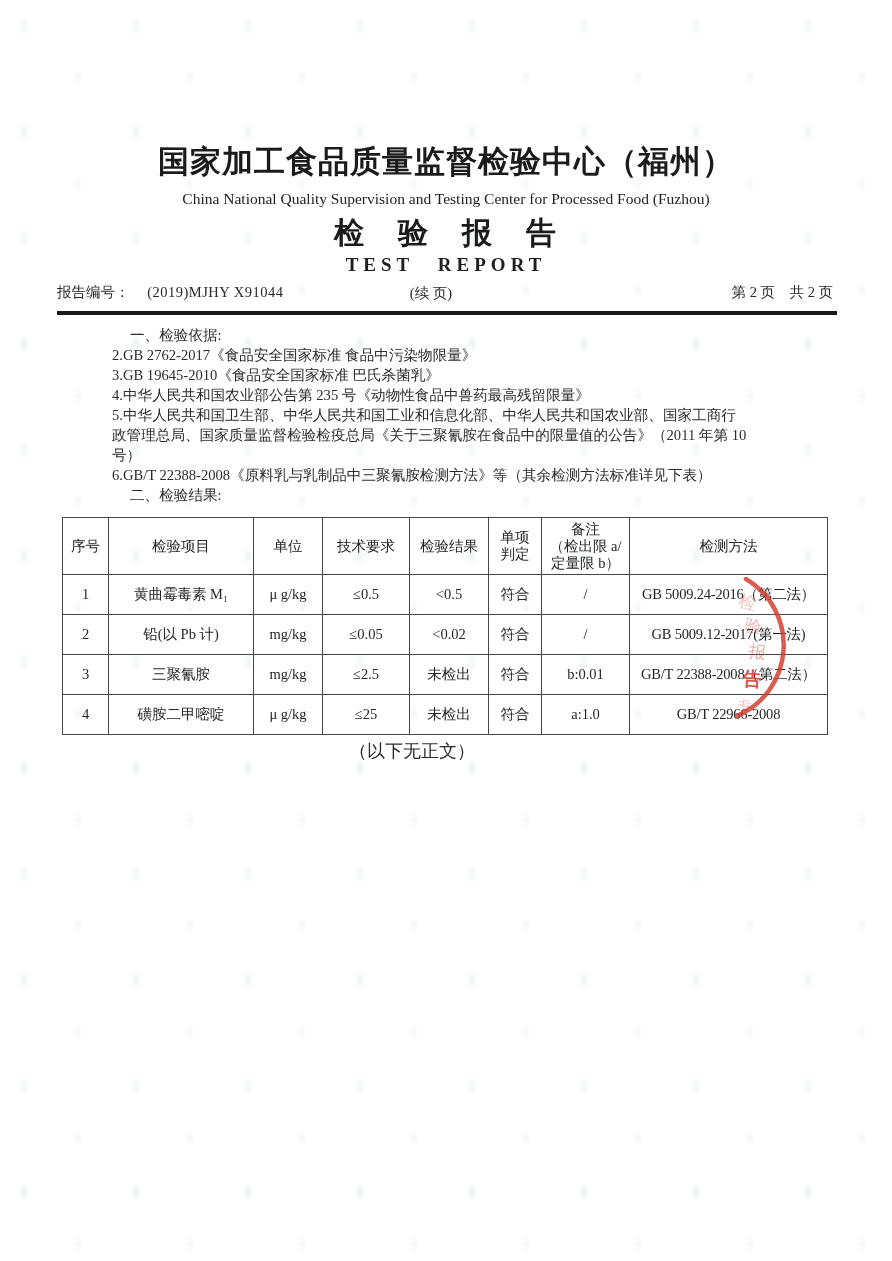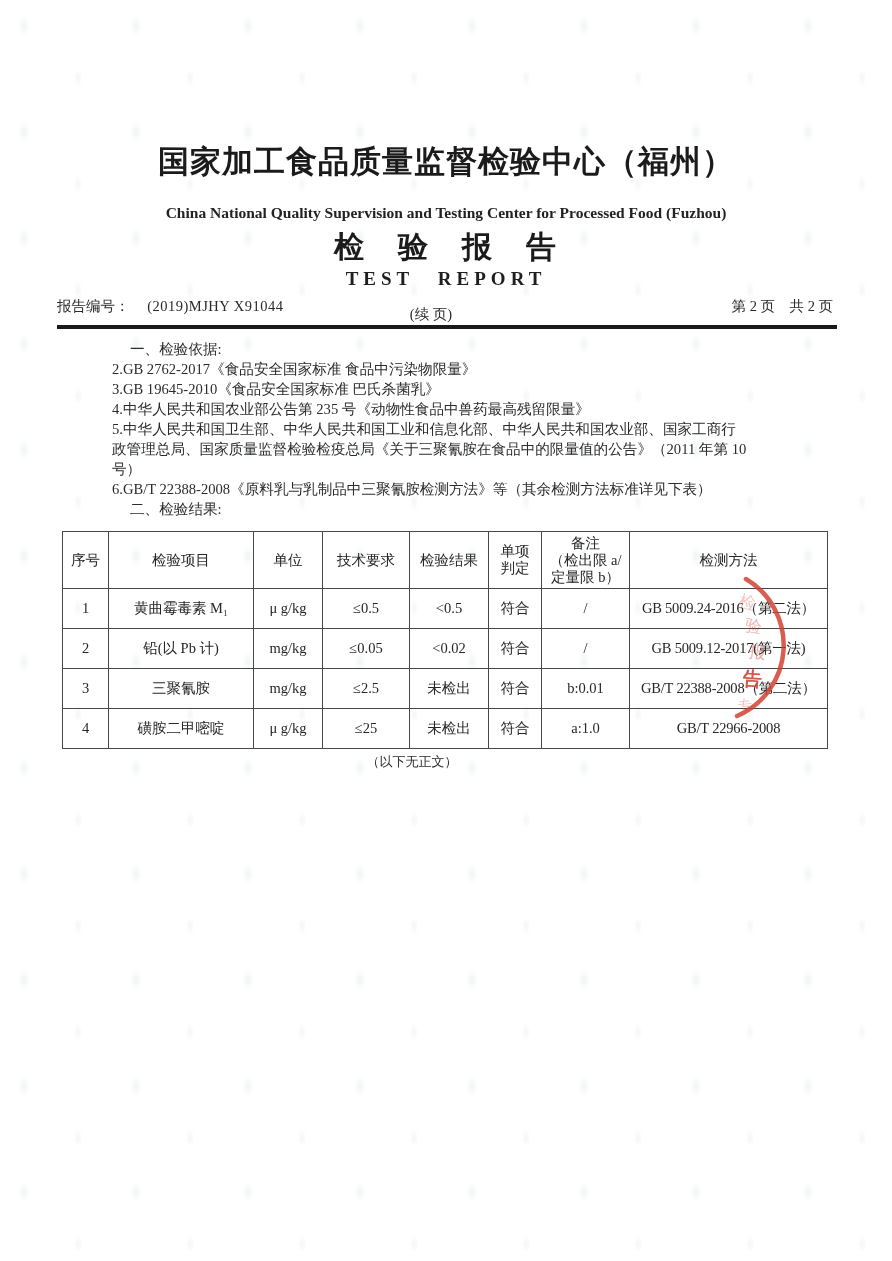--- a/index.html
+++ b/index.html
@@ -12,27 +12,27 @@
     background-image:
       radial-gradient(ellipse 9px 15px at 24px 26px, #f0f4f5 0%, rgba(255,255,255,0) 70%),
       radial-gradient(ellipse 7px 12px at 78px 78px, #f3f6f7 0%, rgba(255,255,255,0) 70%);
     background-size:112px 106px;
     font-family:"Liberation Serif","DejaVu Serif",serif;
     color:#262626;
     overflow:hidden;
   }
   .header { padding-top:141px; text-align:center; }
   .title-cn { font-size:31px; font-weight:700; letter-spacing:1px; color:#1b1b1b; }
-  .title-en { font-size:15.5px; font-weight:700; margin-top:21px; color:#222; }
+  .title-en { font-size:15.5px; font-weight:400; margin-top:7px; color:#222; }
   .report-title-cn { font-size:30px; font-weight:700; margin-top:5px; letter-spacing:2px; color:#1b1b1b;text-align:center; }
   .report-title-en { font-size:19px; font-weight:700; letter-spacing:5px; margin-top:-2px; color:#1f1f1f; }
   .meta { position:relative; margin:5px 57px 8px 57px; font-size:14.5px; height:20px; color:#2a2a2a; }
   .meta-left { position:absolute; left:0; top:0; }
   .meta-no { margin-left:14px; letter-spacing:0.5px; }
-  .meta-center { position:absolute; left:0; right:30px; top:8px; text-align:center; }
+  .meta-center { position:absolute; left:0; right:30px; top:1px; text-align:center; }
   .meta-right { position:absolute; right:2px; top:0; }
   .rule { margin:7px 55px 0 57px; height:4px; background:#191919; }
   .basis { margin:10px 70px 12px 112px; font-size:14.6px; line-height:20px; color:#2b2b2b; }
   .basis .indent { margin-left:18px; }
   table.results {
     margin:4px 0 0 62px;
     width:765px;
     border-collapse:collapse;
     table-layout:fixed;
   }
@@ -44,21 +44,21 @@
     color:#262626;
     padding:0;
     overflow:hidden;
   }
   table.results th { height:57px; white-space:pre-line; line-height:17px; }
   table.results td { height:40px; }
   td.al { text-align:left; padding-left:13px; }
   td.method { text-align:left; padding-left:9px; font-size:13.8px; letter-spacing:-0.2px; }
   .end-note {
     width:765px; margin-left:62px; padding-right:65px;
-    text-align:center; font-size:13px; margin-top:4px; color:#2b2b2b;
+    text-align:center; font-size:18px; margin-top:4px; color:#2b2b2b;
   }
   .seal { position:absolute; left:655px; top:563px; width:190px; height:205px; pointer-events:none; }
   .seal text { font-family:"Liberation Serif","DejaVu Serif",serif; fill:#cf3a2c; }
 </style>
 </head>
 <body>
 
 <div class="page">
 
   <div class="header">

